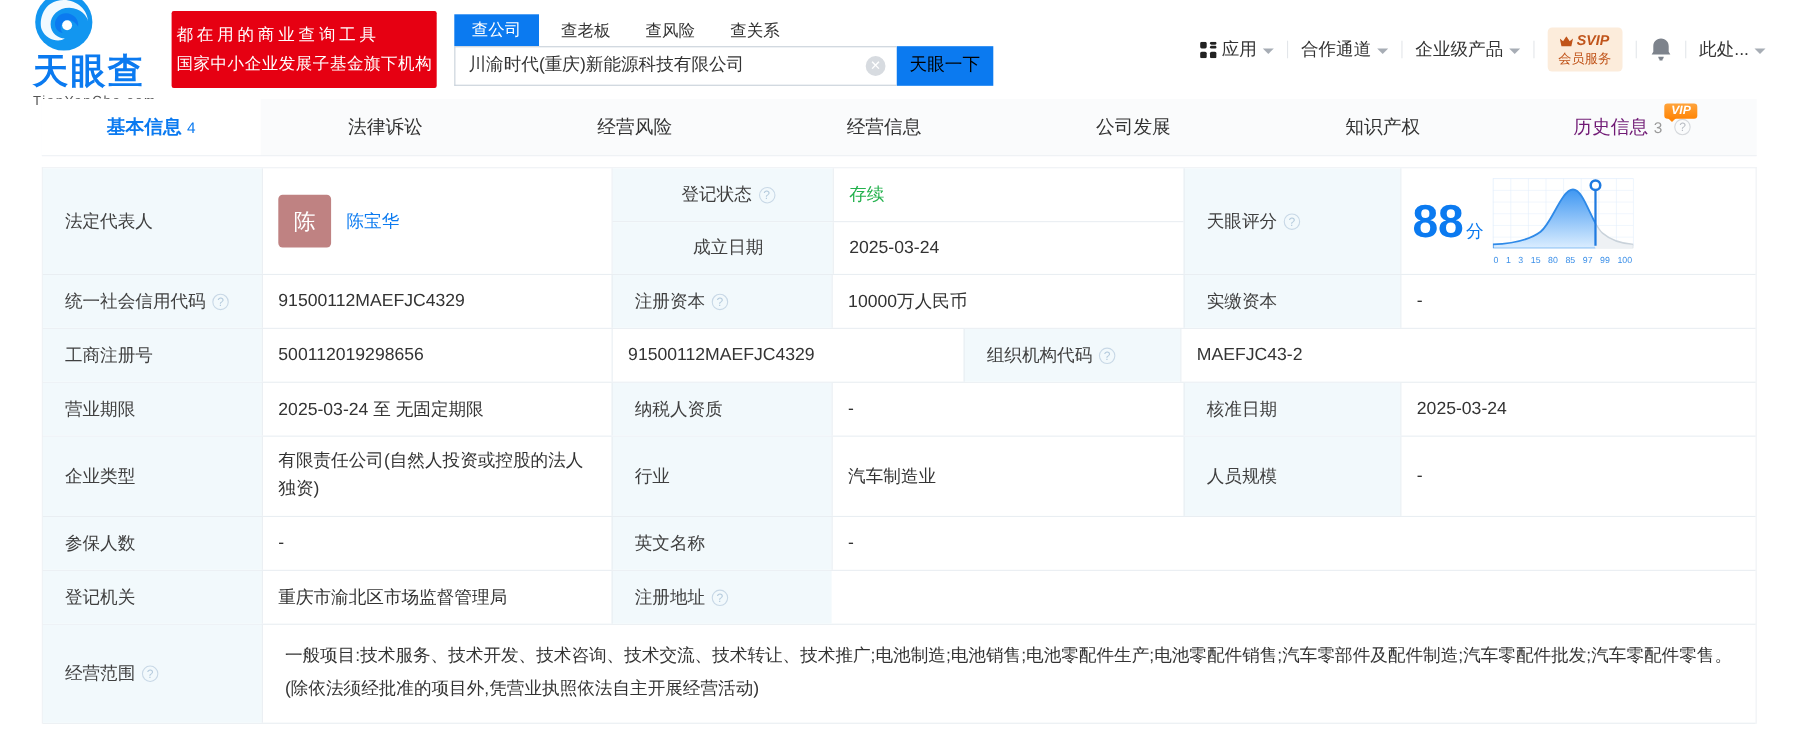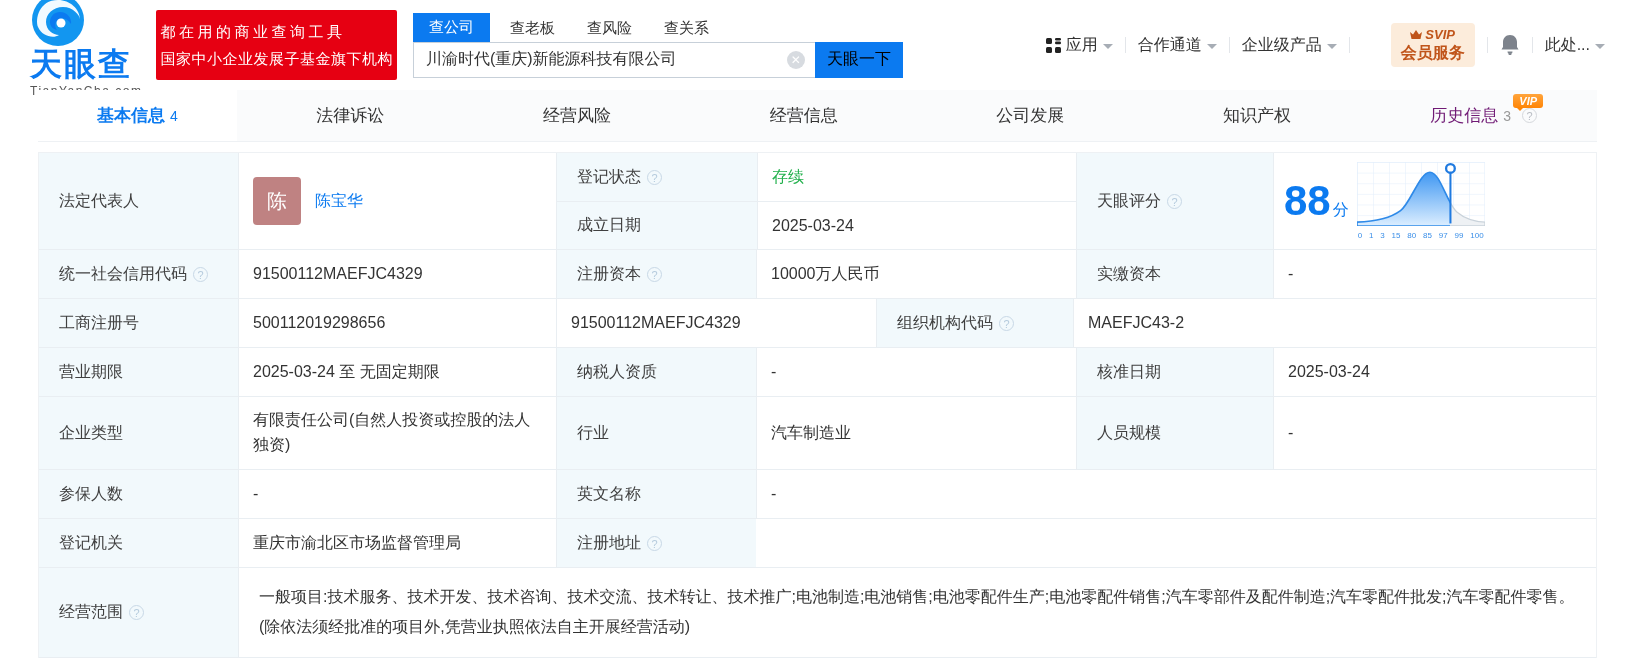--- a/index.html
+++ b/index.html
@@ -33,23 +33,23 @@
            background:#d7dbe0; color:#fff; font-size:12px; text-align:center; line-height:18px; cursor:pointer; }
   .clear::after { content:"✕"; }
   .search-btn { width:88px; height:36px; background:#0b7af0; color:#000000; border:none;
                 font-size:16px; cursor:pointer; font-family:inherit; }
   .top-nav { margin-left:auto; display:flex; align-items:center; gap:12px; white-space:nowrap; }
   .nav-item { display:flex; align-items:center; gap:5px; font-size:16px; color:#333; cursor:pointer; }
   .caret { width:0; height:0; border-left:5px solid transparent; border-right:5px solid transparent;
            border-top:5px solid #a7adb5; margin-top:2px; }
   .vline { width:1px; height:16px; background:#e3e6ea; }
   .svip { background:#fcecdb; border-radius:4px; padding:4px 10px; text-align:center; cursor:pointer;
-          color:#c0541a; line-height:1.25;margin-left:29px; }
+          color:#c0541a; line-height:1.25; }
   .svip .l1 { font-size:13px; font-weight:700; font-style:italic; display:flex; align-items:center; gap:3px; justify-content:center;}
-  .svip .l2 { font-size:16px; font-weight:700; }
+  .svip .l2 { font-size:12px; font-weight:400; }
   .bell-wrap { cursor:pointer; display:flex; align-items:center; }
   
   .tabbar { height:52px; display:flex; background:#fafbfc; border-bottom:1px solid #eef1f4;
             margin:0 38px; }
   .tb-tab { flex:1; display:flex; align-items:center; justify-content:center; font-size:17px;
             color:#333; cursor:pointer; position:relative; gap:5px; }
   .tb-tab.active { background:#fff; color:#0b7af0; font-weight:700; flex:0 0 199px; }
   .cnt-blue { color:#0b7af0; font-size:14px; font-weight:400; }
   .hist { color:#701a75; }
   .cnt-gray { color:#999; font-size:14px; }
@@ -70,21 +70,21 @@
   .row > div:first-child { border-left:none; }
   .lab { background:#f2f9fc; display:flex; align-items:center; padding:0 10px 0 20px; color:#404040; flex:none; }
   .val { display:flex; align-items:center; padding:0 12px 0 14px; color:#333; }
   .w-l1 { width:199px; } .w-v1 { width:318px; }
   .w-l2 { width:200px; } .w-v2 { width:320px; }
   .w-l3 { width:197px; } .w-v3 { flex:1; }
   .h48 { height:48px; } .h72 { height:72px; } .h96 { height:96px; }
   .mid2 { width:520px; display:flex; flex-direction:column; flex:none; }
   .mid2 .sub { display:flex; height:48px; }
   .mid2 .sub + .sub { border-top:1px solid #e9eef2; }
-  .mid2 .lab { width:200px; } .mid2 .val { width:320px; border-left:1px solid #e9eef2; }
+  .mid2 .lab { width:200px;justify-content:center; } .mid2 .val { width:320px; border-left:1px solid #e9eef2; }
   .avatar { width:48px; height:48px; border-radius:4px; background:#bf8282; color:#fff; font-size:20px;
             display:flex; align-items:center; justify-content:center; margin-right:14px; flex:none; }
   .link { color:#0b7af0; cursor:pointer; text-decoration:none; }
   .green { color:#23b14d; }
   .wrap2 { line-height:1.55; padding:8px 14px; align-items:center; display:flex; }
   .scope-val { flex:1; padding:14px 20px; line-height:1.9; color:#333; display:flex; align-items:center; }
   .addr-gap { margin-left:18px; }
   
   .score-cell { flex:1; display:flex; align-items:center; padding:0 6px 0 10px; gap:8px; }
   .score-num { color:#0b7af0; font-weight:700; font-size:42px; line-height:1; }

